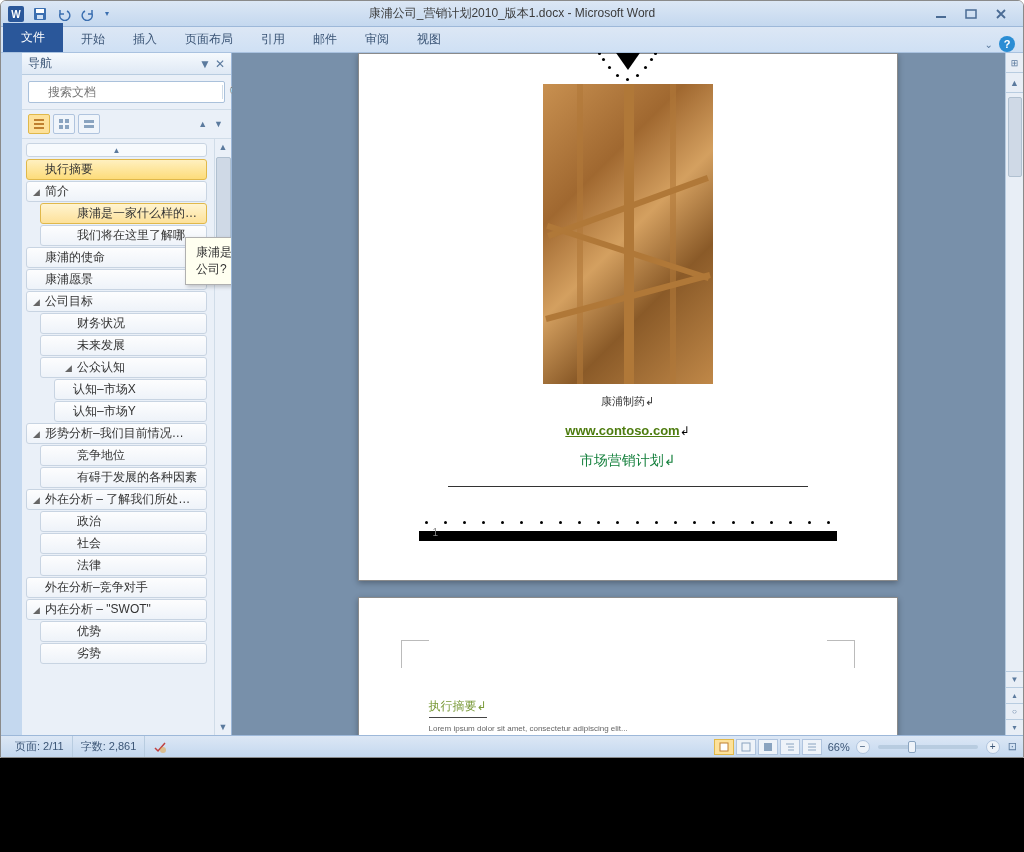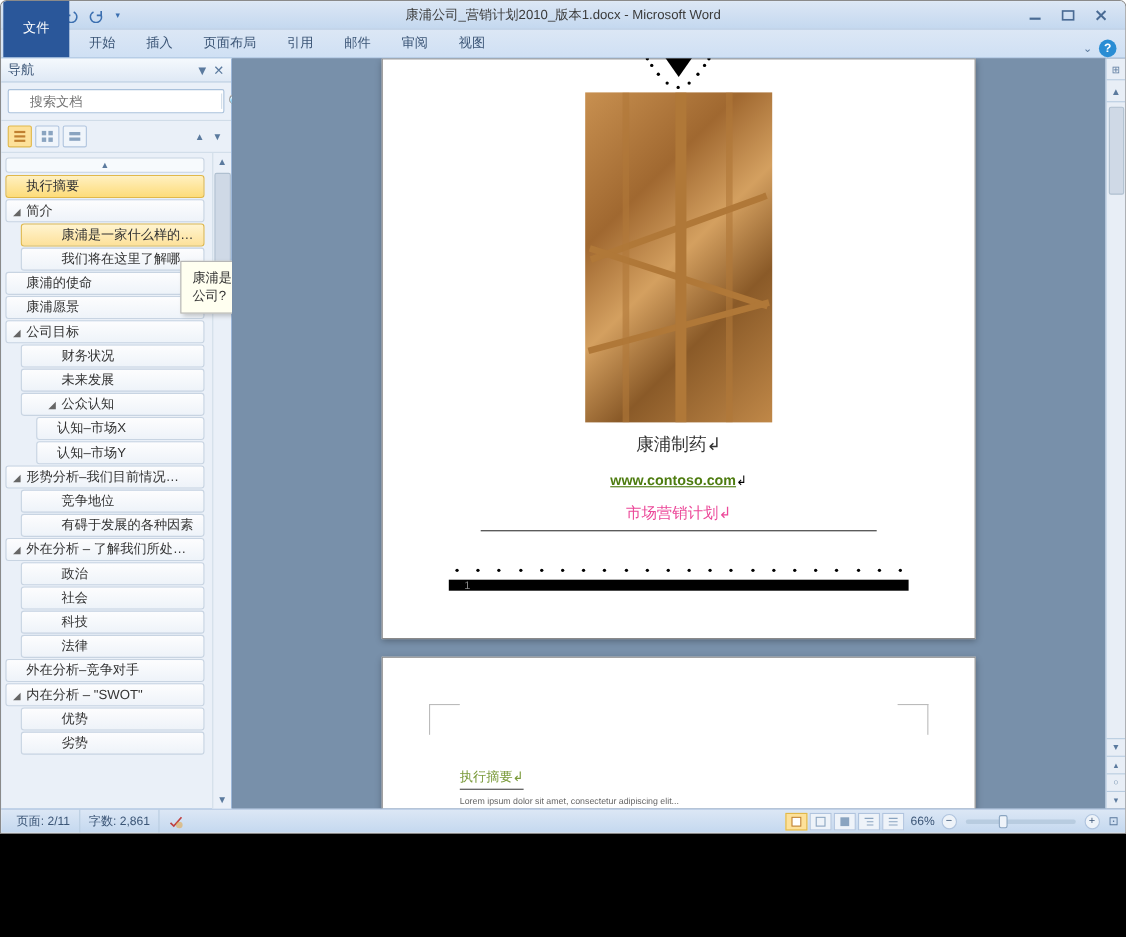--- a/index.html
+++ b/index.html
@@ -10,29 +10,29 @@
 .titlebar { height: 26px; background: linear-gradient(#dce7f5, #c4d8ef); display: flex; align-items: center; padding: 0 4px; position: relative; border-bottom: 1px solid #9db8d9; }
 .titlebar .qat { display: flex; align-items: center; gap: 2px; }
 .qat-btn { width: 22px; height: 20px; display: flex; align-items: center; justify-content: center; border-radius: 2px; }
 .title-text { position: absolute; left: 50%; transform: translateX(-50%); color: #3b3b3b; font-size: 12px; white-space: nowrap; }
 .win-controls { margin-left: auto; display: flex; gap: 10px; padding-right: 8px; }
 .win-btn { width: 20px; height: 14px; display: flex; align-items: center; justify-content: center; color: #4a6b94; font-weight: bold; }
 
 
 .ribbon-tabs { height: 26px; background: linear-gradient(#dce7f5, #cfe0f4); display: flex; align-items: flex-end; padding-left: 2px; border-bottom: 1px solid #a9c2e0; position: relative; }
 .tab { padding: 5px 14px 4px; color: #3b5576; font-size: 12px; cursor: pointer; }
-.tab.file { background: #2a579a; color: #fff; border-radius: 0; padding: 18px 18px; margin-right: 4px; }
+.tab.file { background: #2a579a; color: #fff; border-radius: 0; padding: 6px 18px; margin-right: 4px; }
 .ribbon-right { margin-left: auto; display: flex; align-items: center; gap: 6px; padding-right: 8px; }
 .help-icon { width: 16px; height: 16px; background: #2a8dd4; border-radius: 50%; color: #fff; font-size: 11px; display: flex; align-items: center; justify-content: center; font-weight: bold; }
 
 
 .content { flex: 1; display: flex; background: #c4d8ef; overflow: hidden; }
 
 
-.navpane { width: 210px; background: #eaf0f8; border-right: 1px solid #9db8d9; display: flex; flex-direction: column; }
+.navpane { width: 210px; background: #eaf0f8; border-right: 1px solid #9db8d9; display: flex; flex-direction: column; margin-left: 21px; }
 .nav-header { height: 22px; background: linear-gradient(#f5f9fd,#dfe9f5); border-bottom: 1px solid #b8cce0; display: flex; align-items: center; padding: 0 6px; font-size: 12px; color: #3b5576; }
 .nav-header-controls { margin-left: auto; display: flex; gap: 4px; }
 .nav-close { cursor: pointer; color: #5b7a9e; }
 .search-row { padding: 6px; border-bottom: 1px solid #d0dce8; }
 .search-box { display: flex; align-items: center; border: 1px solid #aac1db; background: #fff; border-radius: 2px; height: 22px; }
 .search-box input { flex: 1; border: none; outline: none; padding: 0 19px; font-size: 12px; background: transparent; }
 .search-box .mag { padding: 0 6px; color: #5b7a9e; border-left: 1px solid #d0dce8; }
 .nav-views { padding: 4px 6px; display: flex; gap: 3px; border-bottom: 1px solid #d0dce8; align-items: center; }
 .view-btn { width: 22px; height: 20px; border: 1px solid #b0c4de; background: #f0f5fb; border-radius: 2px; display: flex; align-items: center; justify-content: center; }
 .view-btn.active { background: #fde19a; border-color: #e0b84a; }
@@ -61,24 +61,24 @@
 .page1 { height: 528px; padding: 0 60px 40px; }
 .page2 { height: 640px; padding: 50px 70px; }
 .cover-dots { height: 30px; display: flex; justify-content: center; align-items: flex-start; }
 .vshape { position: relative; width: 60px; height: 30px; }
 .vshape::before { content: ""; position: absolute; left: 16px; top: -4px; border-left: 14px solid transparent; border-right: 14px solid transparent; border-top: 20px solid #000; }
 .dotring { position:absolute; inset:0; }
 .dotring span { position: absolute; width: 3px; height: 3px; background: #000; border-radius: 50%; }
 .cover-img { width: 170px; height: 300px; margin: 0 auto; background: linear-gradient(135deg,#c89050 0%,#a06830 30%,#d4a060 50%,#8a5a28 70%,#c08848 100%); position: relative; overflow: hidden; }
 .cover-img::before, .cover-img::after { content:""; position:absolute; background: rgba(0,0,0,0.15); }
 .beam { position:absolute; background:#b07838; }
-.cover-title { text-align: center; margin-top: 10px; font-size: 16px; color: #333; }
+.cover-title { text-align: center; margin-top: 10px; font-size: 11px; color: #333; }
 .cover-link { text-align: center; margin-top: 14px; }
 .cover-link a { color: #4d7c0f; font-weight: bold; text-decoration: underline; font-size: 13px; }
-.cover-sub { text-align: center; margin-top: 14px; font-size: 14px; border-bottom: 1px solid #333; padding-bottom: 6px; width: 360px; margin-left: auto; margin-right: auto; color: #ec4899; }
+.cover-sub { text-align: center; margin-top: 14px; font-size: 14px; border-bottom: 1px solid #333; padding-bottom: 16px; width: 360px; margin-left: auto; margin-right: auto; color: #15803d; }
 .dotline { margin-top: 30px; height: 12px; display: flex; justify-content: space-between; padding: 0 6px; }
 .dotline span { width: 3px; height: 3px; background:#000; border-radius:50%; margin-top:4px;}
 .blackbar { height: 10px; background: #000; margin-top: 2px; }
 .pagenum { position: absolute; left: 74px; bottom: 42px; font-size: 10px; color: #888; }
 .page-corner { position: absolute; width: 28px; height: 28px; }
 .page-corner.tl { top: 42px; left: 42px; border-top: 1px solid #bbb; border-left: 1px solid #bbb; }
 .page-corner.tr { top: 42px; right: 42px; border-top: 1px solid #bbb; border-right: 1px solid #bbb; }
 .page2-heading { color: #7a9a3a; font-size: 12px; border-bottom: 1px solid #444; padding-bottom: 2px; display: inline-block; }
 .page2-body { font-size: 8px; color: #666; margin-top: 6px; }
 
@@ -282,24 +282,20 @@
             <span class="caret">◢</span>
             <span>外在分析 – 了解我们所处…</span>
           </div>
           <div class="tree-item l2">
             <span class="caret"></span>
             <span>政治</span>
           </div>
           <div class="tree-item l2">
             <span class="caret"></span>
             <span>社会</span>
-          </div>
-          <div class="tree-item l2">
-            <span class="caret"></span>
-            <span>科技</span>
           </div>
           <div class="tree-item l2">
             <span class="caret"></span>
             <span>法律</span>
           </div>
           <div class="tree-item l1">
             <span class="caret"></span>
             <span>外在分析–竞争对手</span>
           </div>
           <div class="tree-item l1">

